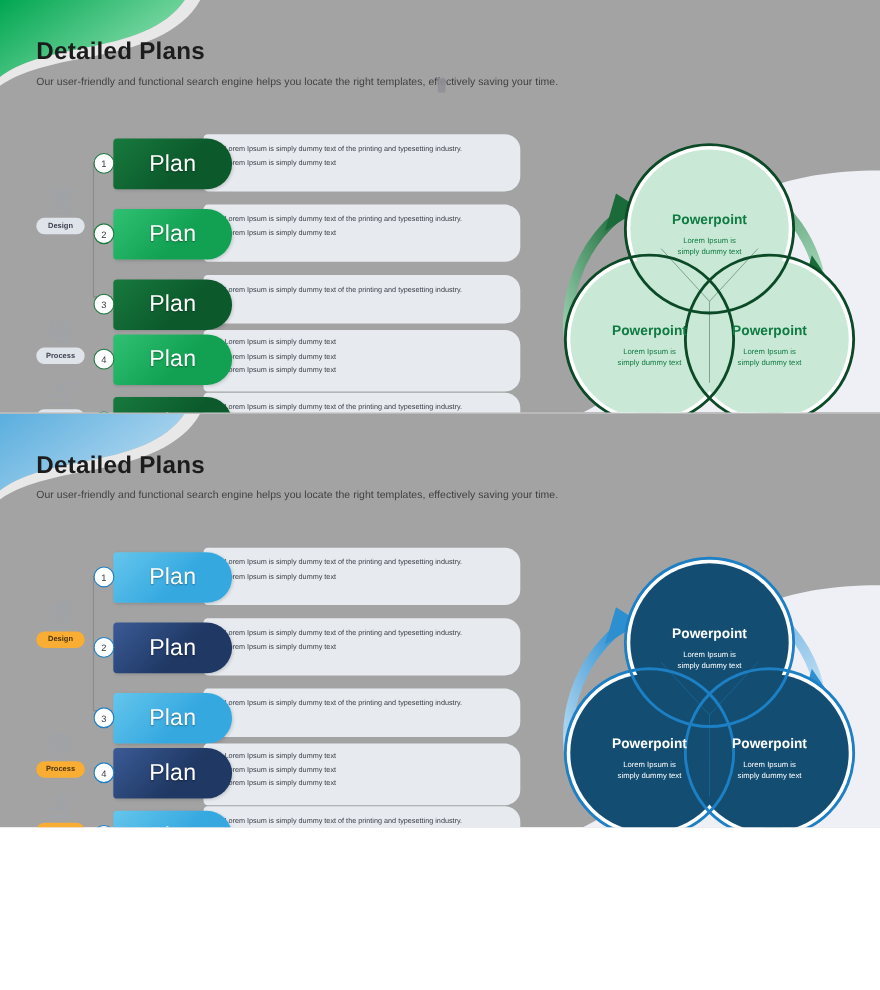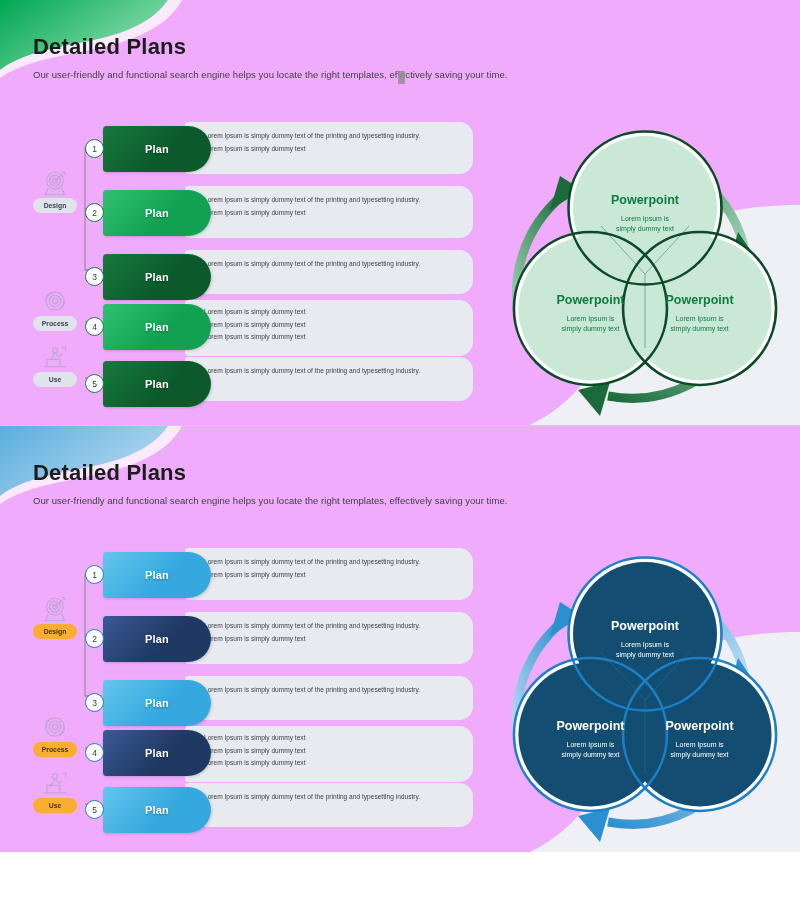--- a/index.html
+++ b/index.html
@@ -4,22 +4,22 @@
 <style>
   * { box-sizing: border-box; margin: 0; padding: 0; }
   html, body {
     width: 800px; height: 900px;
     background: #ffffff;
     font-family: "Liberation Sans", sans-serif;
     overflow: hidden;
   }
   .slide {
     position: relative;
-    width: 800px; height: 426px;
-    background: #f0abfc;
+    width: 800px; height: 376px;
+    background: #a3a3a3;
     overflow: hidden;
   }
   #slide-green { border-bottom: 1px solid #cfcfcf; }
 
   
   .corner-wave { position: absolute; left: 0; top: 0; width: 250px; height: 80px; }
   
   .bg-blob { position: absolute; right: 0; bottom: 0; width: 420px; height: 260px; }
 
   
@@ -61,21 +61,21 @@
   }
 
   .plan-shape {
     position: absolute; left: 103px;
     width: 108px;
     border-radius: 4px 26px 26px 4px;
     display: flex; align-items: center; justify-content: center;
     box-shadow: 1px 1px 3px rgba(0,0,0,.16);
   }
   .plan-shape span {
-    color: #ffffff; font-weight: bold; font-size: 11px;
+    color: #ffffff; font-weight: normal; font-size: 21px;
     text-shadow: 0 1px 1.5px rgba(0,0,0,.35);
     letter-spacing: .2px;
   }
 
   .num-circle {
     position: absolute; left: 85px;
     width: 19px; height: 19px; border-radius: 50%;
     background: #ffffff; border: 1.6px solid #1e7a43;
     display: flex; align-items: center; justify-content: center;
     font-size: 8.5px; color: #343a40; font-weight: normal;

